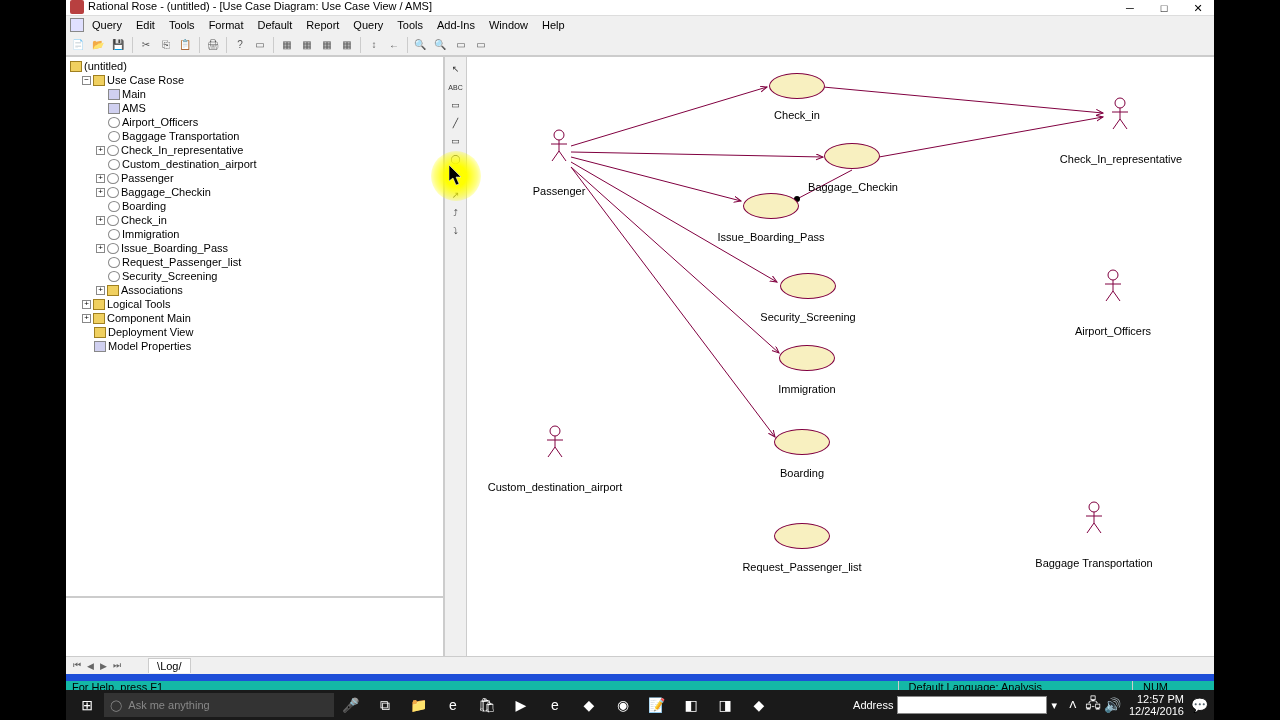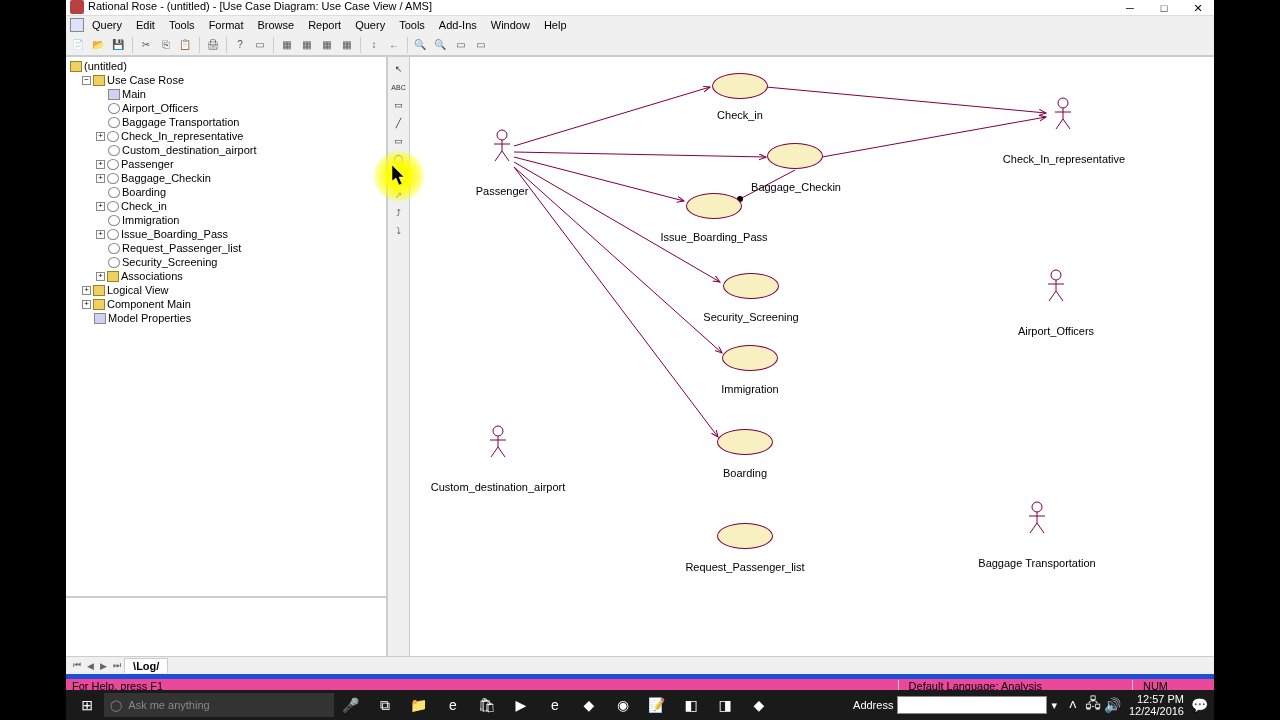--- a/index.html
+++ b/index.html
@@ -9,21 +9,21 @@
 .titlebar .icon { width: 14px; height: 14px; background: #b84040; margin-right: 4px; border-radius: 2px; }
 .titlebar .title { flex: 1; color: #000; }
 .winbtns { display: flex; gap: 10px; }
 .winbtn { width: 24px; height: 16px; display: flex; align-items: center; justify-content: center; color: #000; cursor: default; }
 .menubar { height: 18px; display: flex; align-items: center; padding: 0 4px; background: #f0f0f0; gap: 2px; }
 .menubar span { padding: 1px 6px; cursor: default; }
 .toolbar { height: 22px; background: #f0f0f0; border-bottom: 1px solid #ccc; display: flex; align-items: center; padding: 0 4px; gap: 2px; }
 .tbbtn { width: 18px; height: 18px; border: 1px solid transparent; display: flex; align-items: center; justify-content: center; font-size: 10px; color: #555; }
 .tbsep { width: 1px; height: 16px; background: #ccc; margin: 0 2px; }
 .workspace { display: flex; height: 600px; border-top: 1px solid #ccc; }
-.treepane { width: 322px; border-right: 2px solid #ccc; background: #fff; display: flex; flex-direction: column; }
+.treepane { width: 379px; border-right: 2px solid #ccc; background: #fff; display: flex; flex-direction: column; }
 .tree { flex: 1; overflow: auto; padding: 2px; }
 .treeitem { display: flex; align-items: center; height: 14px; white-space: nowrap; }
 .treeitem .expander { width: 9px; height: 9px; border: 1px solid #888; margin-right: 2px; display: flex; align-items: center; justify-content: center; font-size: 8px; line-height: 1; cursor: default; }
 .treeitem .nodeicon { width: 12px; height: 11px; margin-right: 2px; display: inline-block; }
 .folder-ico { background: #f0d060; border: 1px solid #a08020; }
 .class-ico { border: 1px solid #888; border-radius: 50%; background: #fff; }
 .diag-ico { background: #d0d0f0; border: 1px solid #888; }
 .logpane { height: 60px; border-top: 2px solid #ccc; background: #fff; }
 .tooltray { width: 22px; background: #f0f0f0; border-right: 1px solid #ccc; display: flex; flex-direction: column; align-items: center; padding-top: 4px; gap: 2px; position: relative; }
 .toolbtn { width: 18px; height: 16px; display: flex; align-items: center; justify-content: center; font-size: 9px; color: #333; border: 1px solid transparent; }
@@ -31,22 +31,22 @@
 .cursor { position: absolute; left: 4px; top: 108px; z-index: 6; font-size: 18px; pointer-events: none; }
 .canvas { flex: 1; background: #fff; position: relative; overflow: hidden; }
 .usecase { position: absolute; width: 56px; height: 26px; border: 1px solid #800040; border-radius: 50%; background: #f8f0c0; }
 .uclabel { position: absolute; font-size: 11px; color: #000; white-space: nowrap; transform: translateX(-50%); }
 .actor { position: absolute; }
 .actor svg { display: block; }
 .aclabel { position: absolute; font-size: 11px; color: #000; white-space: nowrap; transform: translateX(-50%); }
 svg.lines { position: absolute; left: 0; top: 0; width: 100%; height: 100%; pointer-events: none; }
 .tabstrip { height: 18px; background: #f0f0f0; border-top: 1px solid #ccc; display: flex; align-items: center; padding-left: 4px; }
 .tabctrl { padding: 0 3px; color: #666; font-size: 9px; }
-.tab { background: #fff; border: 1px solid #ccc; border-bottom: none; padding: 1px 8px; font-weight: bold; }
-.statusbar { height: 18px; background: #ec4899; border-top: 5px solid #1d4ed8; display: flex; align-items: center; padding: 0 6px; justify-content: center; }
+.tab { background: #fff; border: 1px solid #ccc; border-bottom: none; padding: 1px 8px; font-weight: normal; margin-left: 24px; }
+.statusbar { height: 18px; background: #14b8a6; border-top: 7px solid #1d4ed8; display: flex; align-items: center; padding: 0 6px; justify-content: center; }
 .statusbar .left { flex: 1; }
 .statusbar .cell { border-left: 1px solid #ccc; padding: 0 10px; }
 .taskbar { position: absolute; bottom: 0; left: 0; right: 0; height: 30px; background: #1a1a1a; display: flex; align-items: center; color: #fff; padding: 0 4px; }
 .tbitem { width: 34px; height: 26px; display: flex; align-items: center; justify-content: center; font-size: 14px; }
 .cortana { flex: 0 0 230px; height: 24px; background: #333; display: flex; align-items: center; padding: 0 6px; color: #888; gap: 6px; border-radius: 0; }
 .systray { margin-left: auto; display: flex; align-items: center; gap: 0; }
 .addr { display: flex; align-items: center; gap: 4px; margin-right: 6px; }
 .addr input { width: 150px; height: 18px; background: #fff; border: 1px solid #888; font-size: 11px; padding: 0 2px; }
 .clock { text-align: right; line-height: 12px; font-size: 10px; padding: 0 6px; }
 </style>
@@ -64,21 +64,21 @@
       <div class="winbtn close">✕</div>
     </div>
   </div>
 
   <div class="menubar">
     <span style="width:14px;height:14px;background:#e0e0ff;border:1px solid #888;"></span>
     <span>Query</span>
     <span>Edit</span>
     <span>Tools</span>
     <span>Format</span>
-    <span>Browse</span>
+    <span>Default</span>
     <span>Report</span>
     <span>Query</span>
     <span>Tools</span>
     <span>Add-Ins</span>
     <span>Window</span>
     <span>Help</span>
   </div>
 
   <div class="toolbar">
     <div class="tbbtn">📄</div>
@@ -118,20 +118,24 @@
         <div class="treeitem" style="padding-left:14px">
             <span class="expander">−</span>
             <span class="nodeicon folder-ico"></span>
             <span>Use Case Rose</span>
           </div>
         <div class="treeitem" style="padding-left:40px">
             <span class="nodeicon diag-ico"></span>
             <span>Main</span>
           </div>
         <div class="treeitem" style="padding-left:40px">
+            <span class="nodeicon diag-ico"></span>
+            <span>AMS</span>
+          </div>
+        <div class="treeitem" style="padding-left:40px">
             <span class="nodeicon class-ico"></span>
             <span>Airport_Officers</span>
           </div>
         <div class="treeitem" style="padding-left:40px">
             <span class="nodeicon class-ico"></span>
             <span>Baggage Transportation</span>
           </div>
         <div class="treeitem" style="padding-left:28px">
             <span class="expander">+</span>
             <span class="nodeicon class-ico"></span>
@@ -178,26 +182,30 @@
             <span>Security_Screening</span>
           </div>
         <div class="treeitem" style="padding-left:28px">
             <span class="expander">+</span>
             <span class="nodeicon folder-ico"></span>
             <span>Associations</span>
           </div>
         <div class="treeitem" style="padding-left:14px">
             <span class="expander">+</span>
             <span class="nodeicon folder-ico"></span>
-            <span>Logical View</span>
+            <span>Logical Tools</span>
           </div>
         <div class="treeitem" style="padding-left:14px">
             <span class="expander">+</span>
             <span class="nodeicon folder-ico"></span>
             <span>Component Main</span>
+          </div>
+        <div class="treeitem" style="padding-left:26px">
+            <span class="nodeicon folder-ico"></span>
+            <span>Deployment View</span>
           </div>
         <div class="treeitem" style="padding-left:26px">
             <span class="nodeicon diag-ico"></span>
             <span>Model Properties</span>
           </div>
       </div>
       <div class="logpane"></div>
     </div>
 
     <div class="tooltray">

